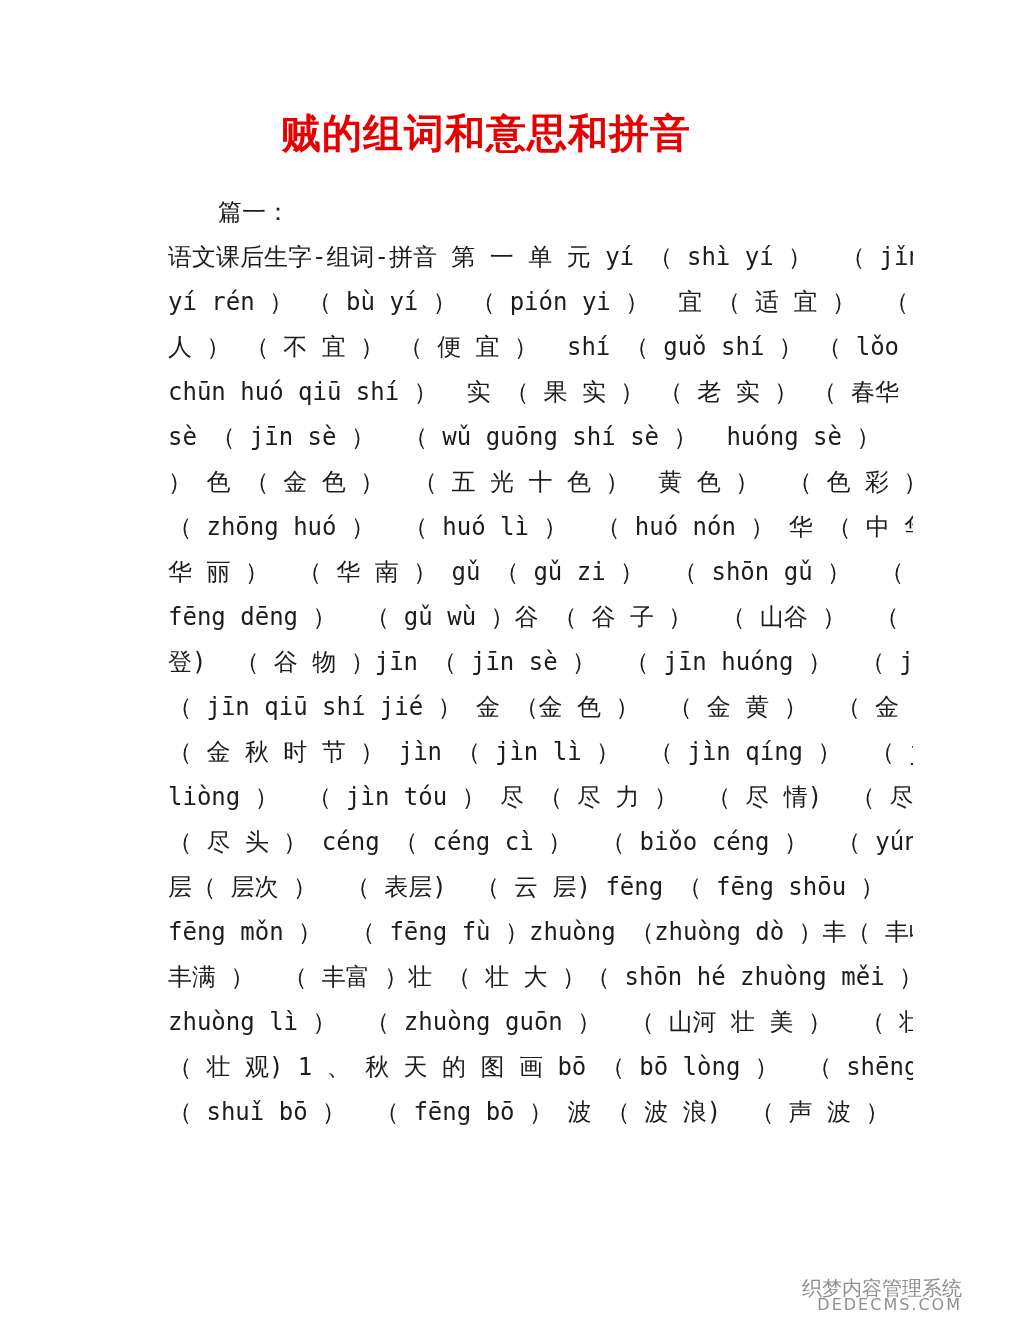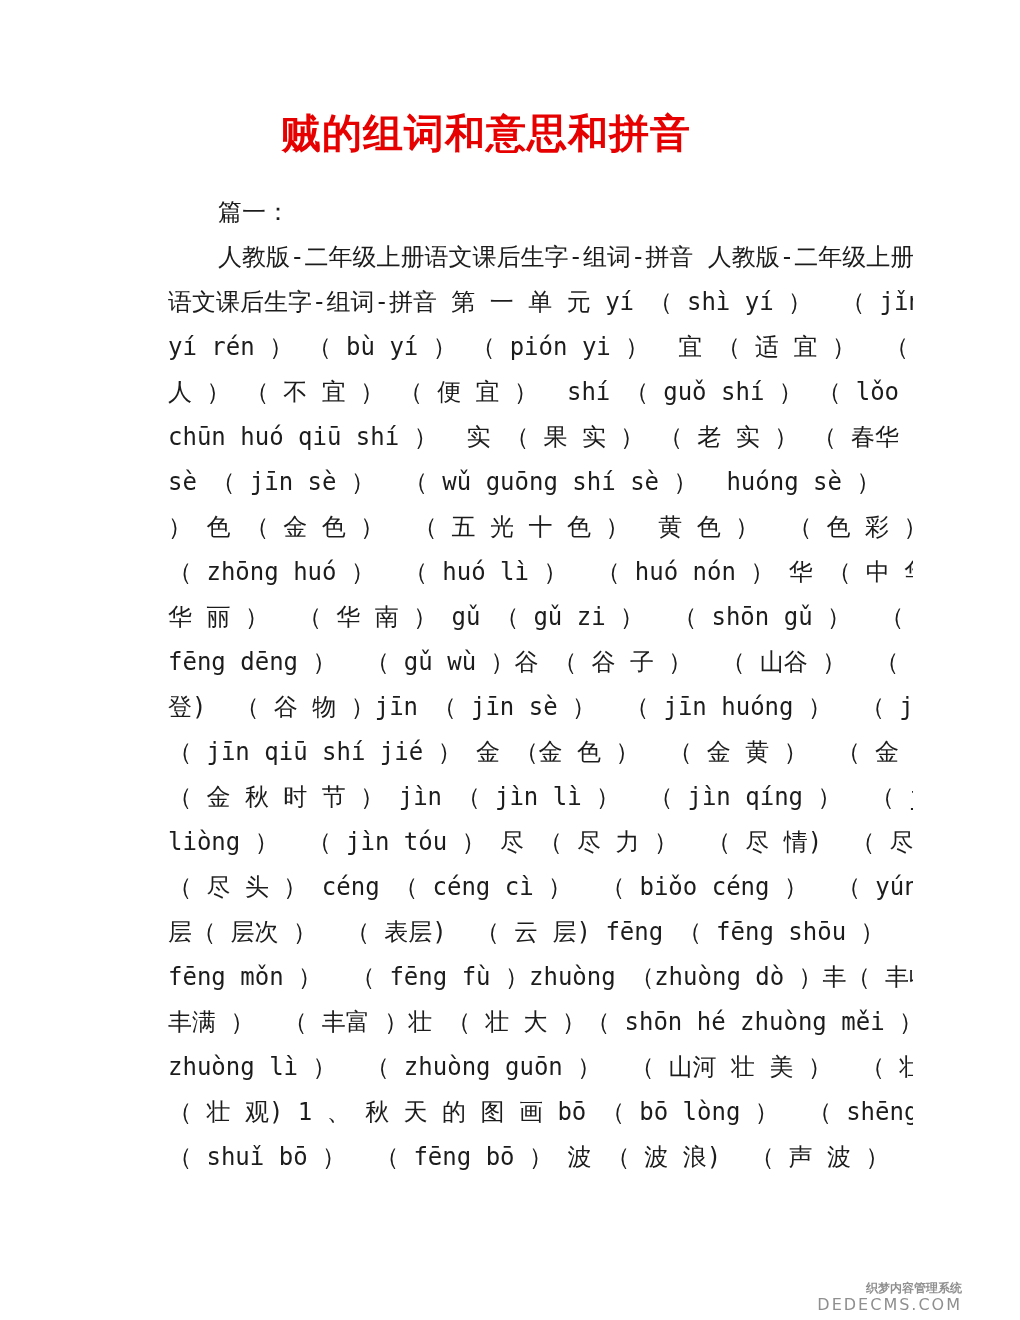--- a/index.html
+++ b/index.html
@@ -42,41 +42,40 @@
   .line.indent { padding-left: 50px; }
   .watermark {
     position: absolute;
     right: 10px;
     bottom: 8px;
     text-align: right;
     color: #8f8f8f;
     font-family: "DejaVu Sans", "Liberation Sans", sans-serif;
   }
   .wm-cn {
-    font-size: 12px;
-    font-weight: bold;
+    font-size: 20px;
+    font-weight: normal;
     line-height: 17px;
   }
   .wm-en {
     font-size: 16px;
     font-weight: normal;
     letter-spacing: 2px;
     line-height: 15px;
   }
 </style>
 </head>
 <body>
 
 <div class="page">
 
   <h1 class="doc-title">贼的组词和意思和拼音</h1>
 
   <div class="doc-body">
     <div class="line indent">篇一：</div>
-    <div class="line indent">人教版-二年级上册语文课后生字-组词-拼音 人教版-二年级上册</div>
     <div class="line">语文课后生字-组词-拼音 第 一 单 元 yí （ shì yí ）  （ jǐng sè</div>
     <div class="line">yí rén ） （ bù yí ） （ pión yi ）  宜 （ 适 宜 ）  （ 景 色 宜</div>
     <div class="line">人 ） （ 不 宜 ） （ 便 宜 ）  shí （ guǒ shí ） （ lǒo shi ） （</div>
     <div class="line">chūn huó qiū shí ）  实 （ 果 实 ） （ 老 实 ） （ 春华 秋 实 ）</div>
     <div class="line">sè （ jīn sè ）  （ wǔ guōng shí sè ）  huóng sè ）  （ sè cǒi</div>
     <div class="line">） 色 （ 金 色 ）  （ 五 光 十 色 ）  黄 色 ）  （ 色 彩 ） huó</div>
     <div class="line">（ zhōng huó ）  （ huó lì ）  （ huó nón ） 华 （ 中 华 ）  （</div>
     <div class="line">华 丽 ）  （ 华 南 ） gǔ （ gǔ zi ）  （ shōn gǔ ）  （ wú gǔ</div>
     <div class="line">fēng dēng ）  （ gǔ wù ）谷 （ 谷 子 ）  （ 山谷 ）  （ 五 谷 丰</div>
     <div class="line">登)  （ 谷 物 ）jīn （ jīn sè ）  （ jīn huóng ）  （ jīn zi ）</div>

